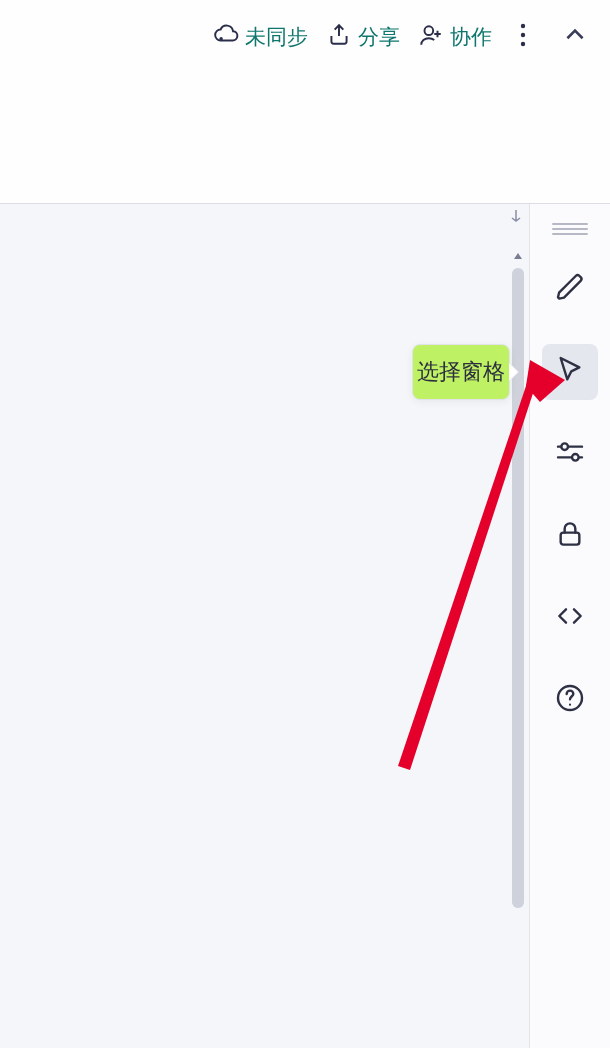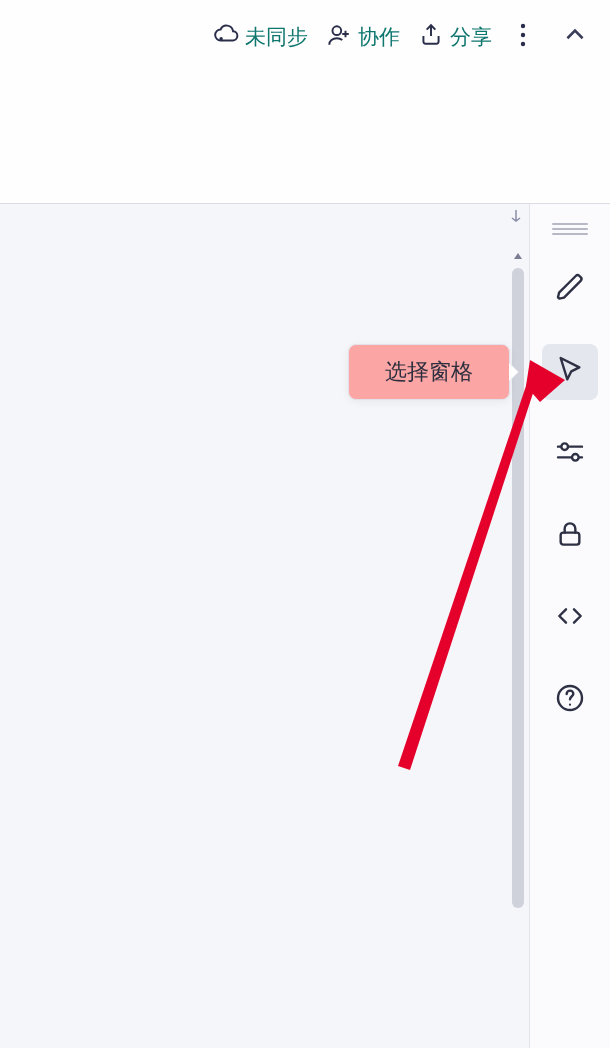--- a/index.html
+++ b/index.html
@@ -126,24 +126,24 @@
     position: relative;
   }
   .side-btn.active { background: #e5e7ef; }
   .side-btn svg { width: 32px; height: 32px; stroke: #2e3044; fill: none; stroke-width: 1.8; stroke-linecap: round; stroke-linejoin: round; }
 
   
   .tooltip {
     position: absolute;
     top: 344px;
     right: 100px;
-    background: #fca5a5;
+    background: #bef264;
     border: 1px solid #e2e3ea;
     border-radius: 8px;
-    padding: 12px 36px;
+    padding: 12px 4px;
     font-size: 22px;
     color: #2d2f3e;
     box-shadow: 0 2px 8px rgba(0,0,0,0.06);
     white-space: nowrap;
   }
   .tooltip::after {
     content: "";
     position: absolute;
     right: -9px;
     top: 50%;
@@ -184,36 +184,36 @@
       <svg viewBox="0 0 24 24">
           <path d="M7 17a5 5 0 0 1 0-10 6 6 0 0 1 11.5 1.5A4 4 0 0 1 18 17H7z"></path>
           <circle cx="7.5" cy="15.5" r="1.6" fill="#2b2e4a" stroke="none"></circle>
         </svg>
     </span>
     <span>未同步</span>
   </div>
   <div class="top-item">
     <span>
       <svg viewBox="0 0 24 24">
+          <path d="M12 3v10"></path>
+          <path d="M8 7l4-4 4 4"></path>
+          <path d="M5 13v5a2 2 0 0 0 2 2h10a2 2 0 0 0 2-2v-5"></path>
+        </svg>
+    </span>
+    <span>分享</span>
+  </div>
+  <div class="top-item">
+    <span>
+      <svg viewBox="0 0 24 24">
           <circle cx="10" cy="8" r="4"></circle>
           <path d="M3 21c0-3.5 3-6 7-6 2 0 3.7.6 5 1.7"></path>
           <path d="M18 8v6M15 11h6"></path>
         </svg>
     </span>
     <span>协作</span>
-  </div>
-  <div class="top-item">
-    <span>
-      <svg viewBox="0 0 24 24">
-          <path d="M12 3v10"></path>
-          <path d="M8 7l4-4 4 4"></path>
-          <path d="M5 13v5a2 2 0 0 0 2 2h10a2 2 0 0 0 2-2v-5"></path>
-        </svg>
-    </span>
-    <span>分享</span>
   </div>
   <div class="vdots">
     <span>
       <svg viewBox="0 0 6 26">
           <circle cx="3" cy="4" r="2.2"></circle>
           <circle cx="3" cy="13" r="2.2"></circle>
           <circle cx="3" cy="22" r="2.2"></circle>
         </svg>
     </span>
   </div>

